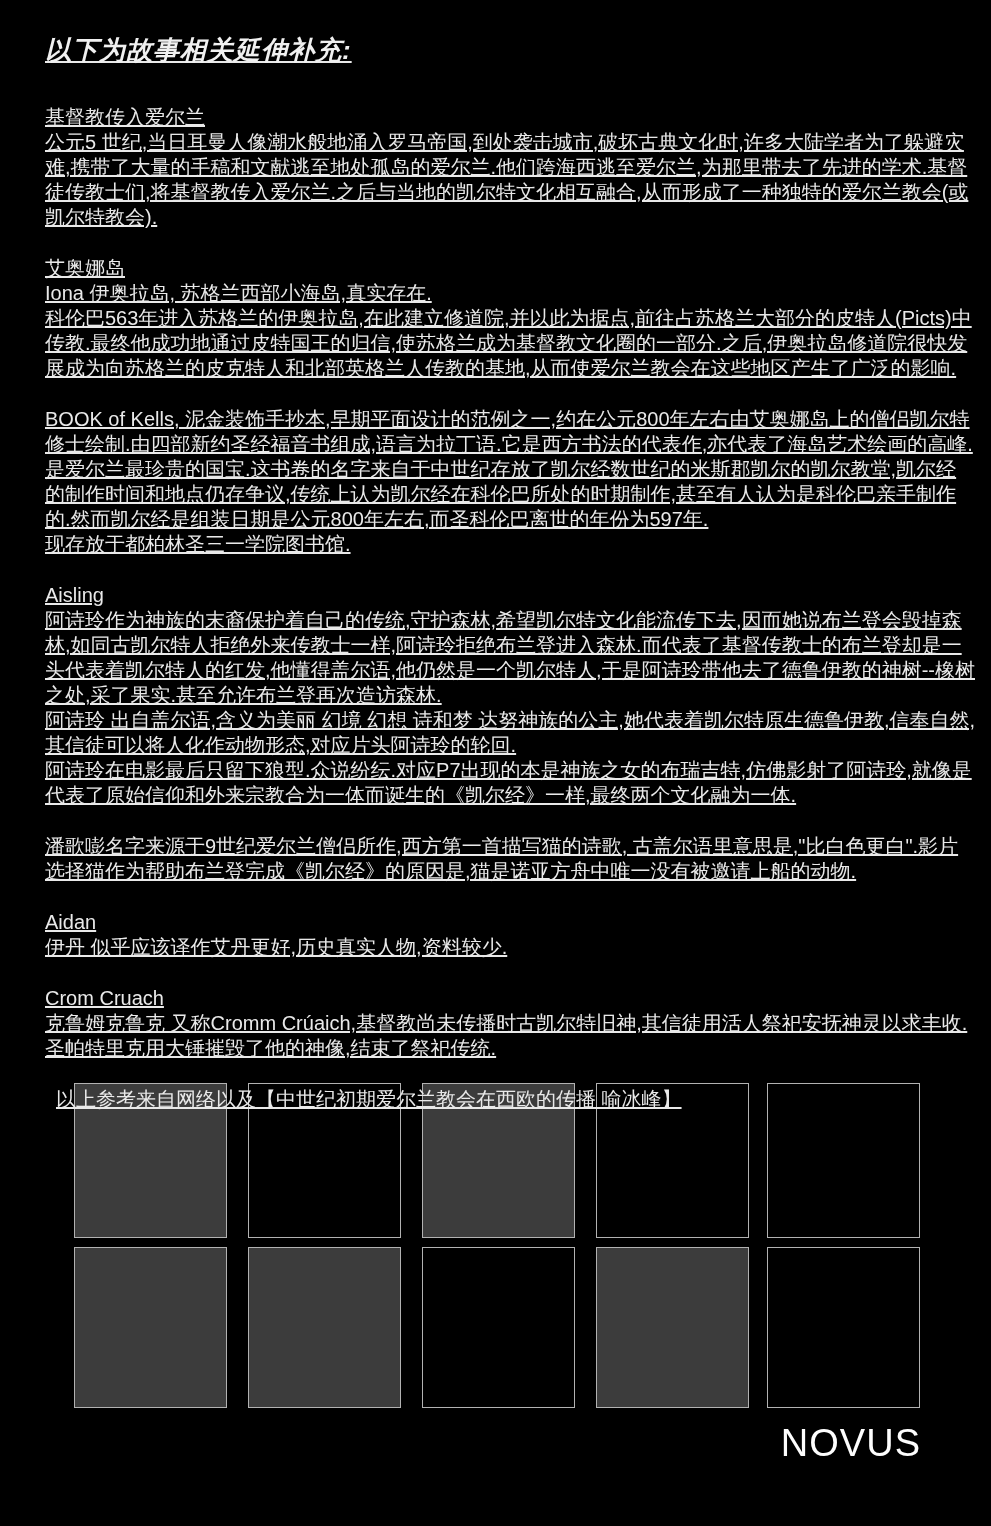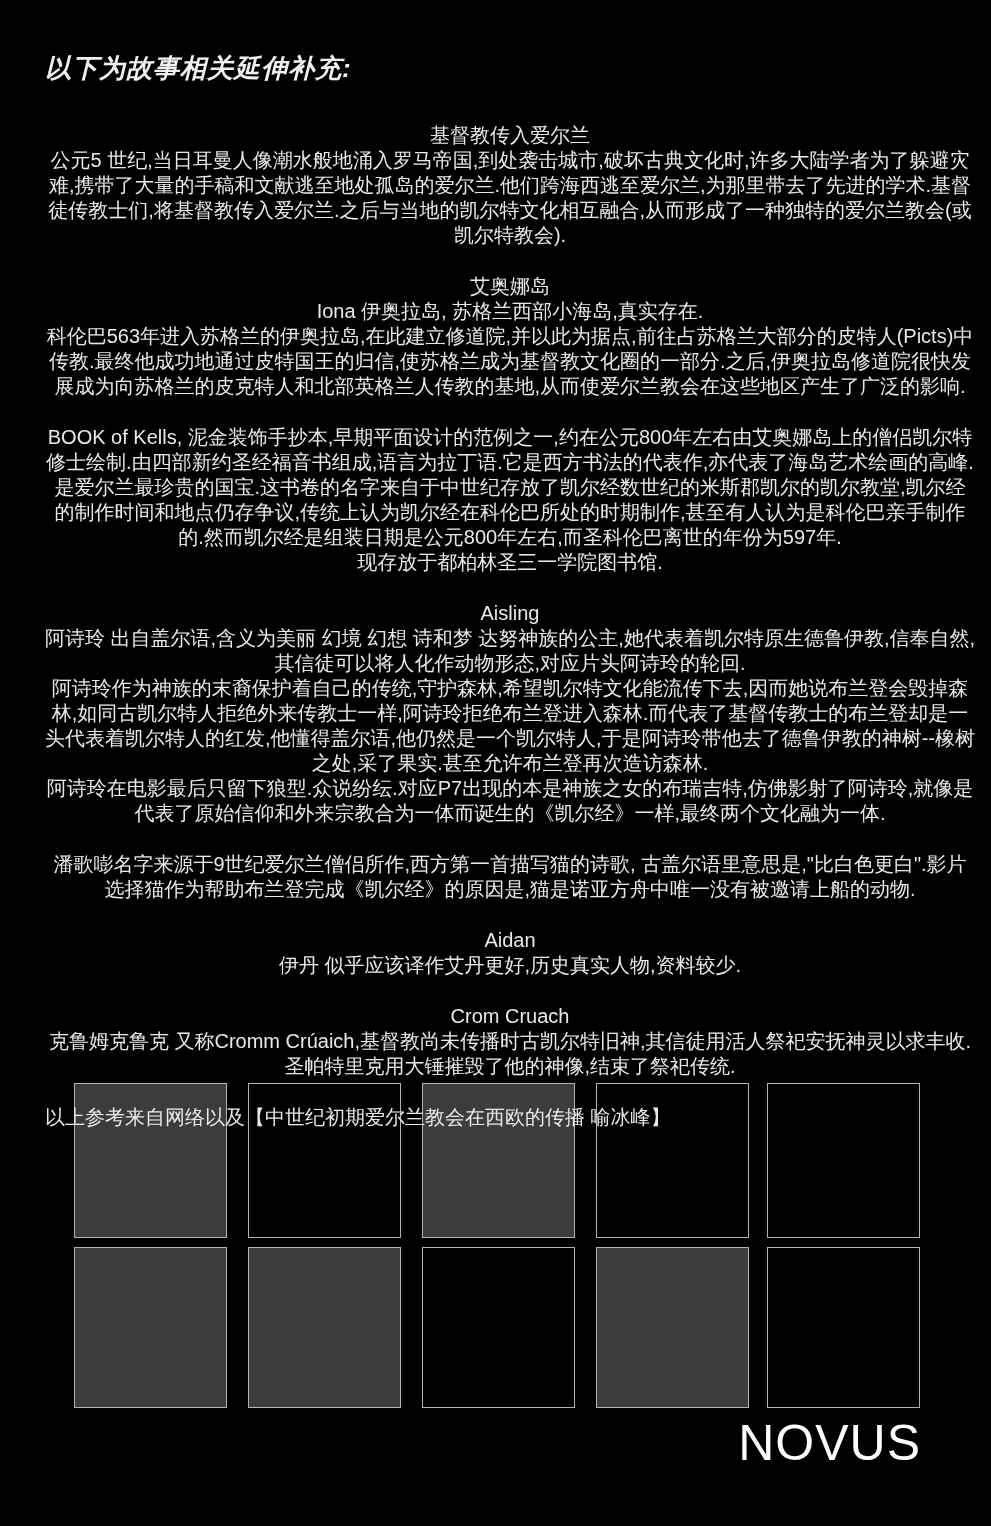--- a/index.html
+++ b/index.html
@@ -35,52 +35,53 @@
   .col0 { left: 74px; }
   .col1 { left: 248px; }
   .col2 { left: 422px; }
   .col3 { left: 596px; }
   .col4 { left: 767px; }
 
   
   .text-layer {
     position: relative;
     z-index: 2;
-    padding: 52px 16px 0 45px;
+    padding: 34px 16px 0 45px;
     width: 930px;
     box-sizing: content-box;
+    text-decoration: underline;
   }
   .page-title {
     font-style: italic;
     font-size: 26px;
     line-height: 32px;
     font-weight: bold;
     color: #f0f0f0;
     margin: 0 0 39px 0;
     letter-spacing: 1px;
   }
-  .doc-section { margin: 0 0 26px 0; text-align: center; }
+  .doc-section { margin: 0 0 26px 0; }
   .doc-section h2,
   .doc-section p,
   .reference-line {
     font-size: 20px;
     line-height: 25px;
     font-weight: normal;
     margin: 0;
     color: #e9e9e9;
   }
-  .reference-line { margin: 0; }
+  .reference-line { margin: 11px; }
 
   
   .novus-logo {
     position: absolute;
     z-index: 2;
     top: 1421px;
     right: 70px;
-    font-size: 50px;
+    font-size: 38px;
     line-height: 45px;
     font-weight: 100;
     letter-spacing: 1px;
     color: #fdfdfd;
   }
 </style>
 </head>
 <body>
 
 <div class="thumb-grid">
@@ -112,22 +113,22 @@
     <p>科伦巴563年进入苏格兰的伊奥拉岛,在此建立修道院,并以此为据点,前往占苏格兰大部分的皮特人(Picts)中传教.最终他成功地通过皮特国王的归信,使苏格兰成为基督教文化圈的一部分.之后,伊奥拉岛修道院很快发展成为向苏格兰的皮克特人和北部英格兰人传教的基地,从而使爱尔兰教会在这些地区产生了广泛的影响.</p>
   </section>
 
   <section class="doc-section">
     <p>BOOK of Kells, 泥金装饰手抄本,早期平面设计的范例之一,约在公元800年左右由艾奥娜岛上的僧侣凯尔特修士绘制.由四部新约圣经福音书组成,语言为拉丁语.它是西方书法的代表作,亦代表了海岛艺术绘画的高峰.是爱尔兰最珍贵的国宝.这书卷的名字来自于中世纪存放了凯尔经数世纪的米斯郡凯尔的凯尔教堂,凯尔经的制作时间和地点仍存争议,传统上认为凯尔经在科伦巴所处的时期制作,甚至有人认为是科伦巴亲手制作的.然而凯尔经是组装日期是公元800年左右,而圣科伦巴离世的年份为597年.</p>
     <p>现存放于都柏林圣三一学院图书馆.</p>
   </section>
 
   <section class="doc-section">
     <h2>Aisling</h2>
+    <p>阿诗玲作为神族的末裔保护着自己的传统,守护森林,希望凯尔特文化能流传下去,因而她说布兰登会毁掉森林,如同古凯尔特人拒绝外来传教士一样,阿诗玲拒绝布兰登进入森林.而代表了基督传教士的布兰登却是一头代表着凯尔特人的红发,他懂得盖尔语,他仍然是一个凯尔特人,于是阿诗玲带他去了德鲁伊教的神树--橡树之处,采了果实.甚至允许布兰登再次造访森林.</p>
     <p>阿诗玲 出自盖尔语,含义为美丽 幻境 幻想 诗和梦 达努神族的公主,她代表着凯尔特原生德鲁伊教,信奉自然,其信徒可以将人化作动物形态,对应片头阿诗玲的轮回.</p>
-    <p>阿诗玲作为神族的末裔保护着自己的传统,守护森林,希望凯尔特文化能流传下去,因而她说布兰登会毁掉森林,如同古凯尔特人拒绝外来传教士一样,阿诗玲拒绝布兰登进入森林.而代表了基督传教士的布兰登却是一头代表着凯尔特人的红发,他懂得盖尔语,他仍然是一个凯尔特人,于是阿诗玲带他去了德鲁伊教的神树--橡树之处,采了果实.甚至允许布兰登再次造访森林.</p>
     <p>阿诗玲在电影最后只留下狼型.众说纷纭.对应P7出现的本是神族之女的布瑞吉特,仿佛影射了阿诗玲,就像是代表了原始信仰和外来宗教合为一体而诞生的《凯尔经》一样,最终两个文化融为一体.</p>
   </section>
 
   <section class="doc-section">
     <p>潘歌嘭名字来源于9世纪爱尔兰僧侣所作,西方第一首描写猫的诗歌, 古盖尔语里意思是,"比白色更白".影片选择猫作为帮助布兰登完成《凯尔经》的原因是,猫是诺亚方舟中唯一没有被邀请上船的动物.</p>
   </section>
 
   <section class="doc-section">
     <h2>Aidan</h2>
     <p>伊丹 似乎应该译作艾丹更好,历史真实人物,资料较少.</p>

